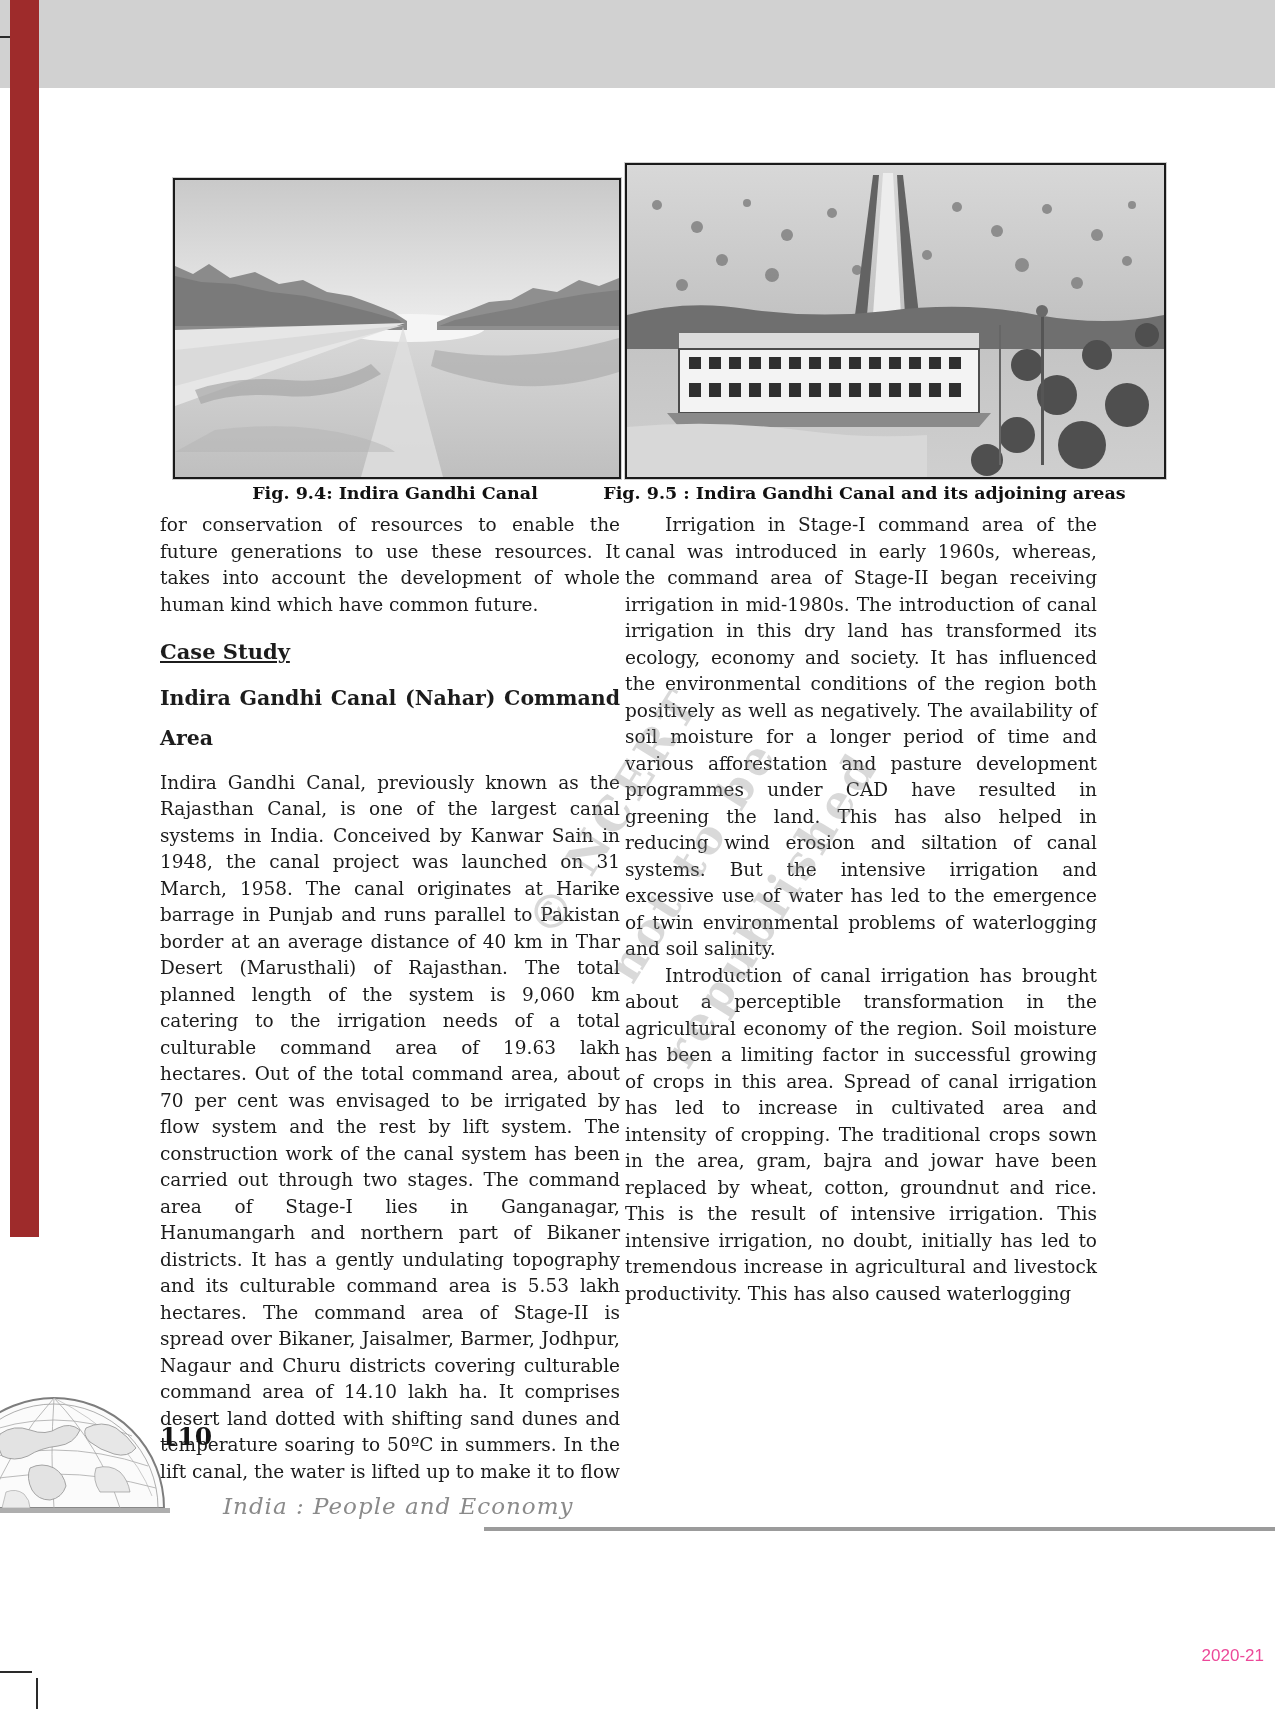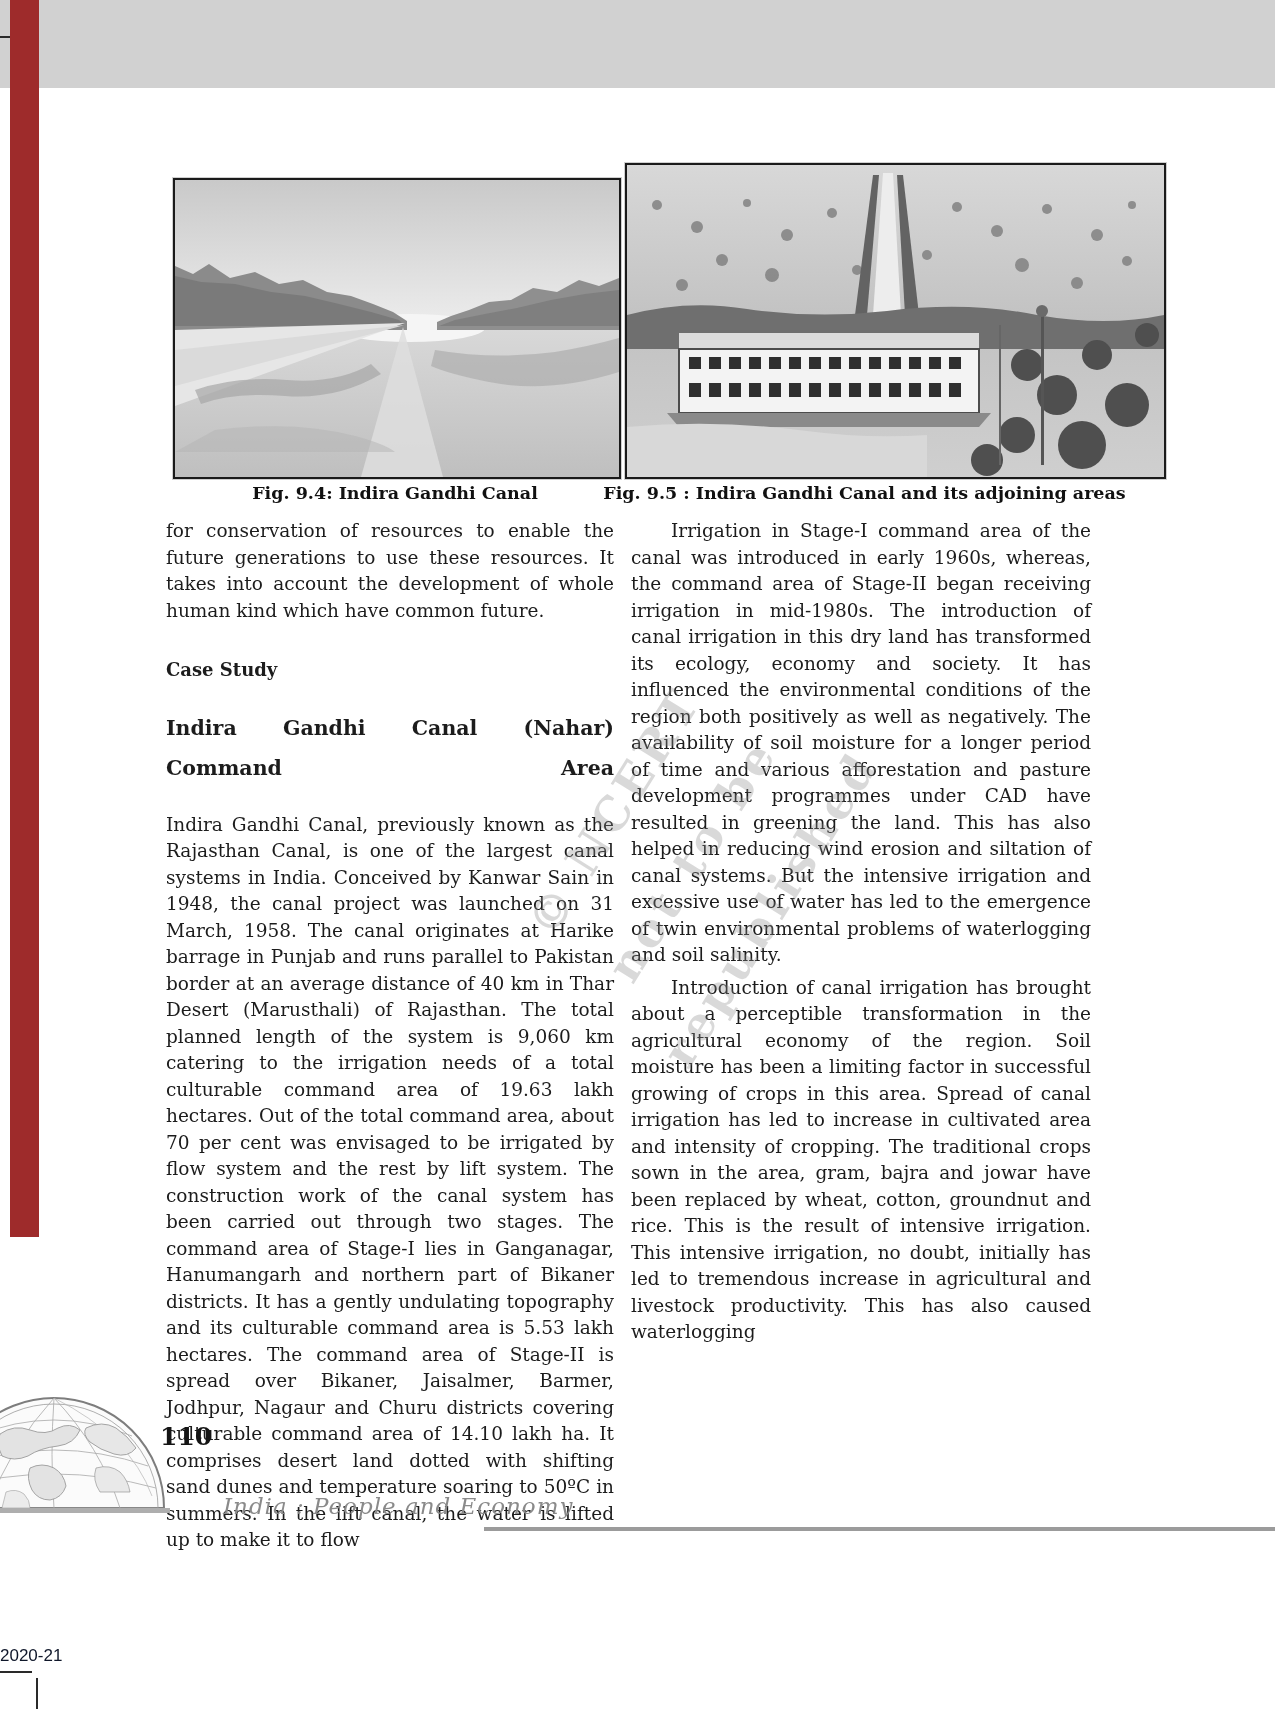--- a/index.html
+++ b/index.html
@@ -20,24 +20,24 @@
   .caption{
     font-weight:bold;font-size:17.5px;color:#111;
     text-align:center;white-space:nowrap;
   }
   .cap-left{left:173px;top:483px;width:444px;}
   .cap-right{left:582px;top:483px;width:565px;}
   
   .col{font-size:18.5px;line-height:26.5px;text-align:justify;}
   .col-left{left:160px;top:512px;width:460px;}
   .col-right{left:625px;top:512px;width:472px;}
-  .col p{margin:6px;}
+  .col p{margin:0;}
   .gap-lg{height:21px;}
   .gap-sm{height:12px;}
-  .case-study{font-weight:bold;font-size:18px;margin:0;}
+  .case-study{font-weight:bold;font-size:21px;margin:0;text-decoration:underline;}
   .cs-heading{
     font-weight:bold;font-size:20.5px;line-height:40px;margin:0;
     text-align:justify;text-align-last:justify;
   }
   .indent{text-indent:40px;}
   
   .watermark{
     left:660px;top:840px;width:620px;height:200px;
     transform:translate(-50%,-50%) rotate(-58deg);
     text-align:center;pointer-events:none;
@@ -49,22 +49,22 @@
   .globe{left:0;top:1376px;width:168px;height:132px;}
   .globe svg{display:block;width:100%;height:100%;}
   .globe-base{left:0;top:1508px;width:170px;height:5px;background:#aeaeae;}
   .page-number{left:160px;top:1422px;font-size:25px;font-weight:bold;color:#141414;}
   .book-title{
     left:223px;top:1493px;font-size:23px;font-style:italic;color:#8a8a8a;
     letter-spacing:1px;
   }
   .footer-rule{left:484px;top:1527px;width:791px;height:4px;background:#9b9b9b;}
   .year-label{
-    left:0;top:1646px;width:1264px;text-align:left;
-    font-family:"Liberation Sans", sans-serif;font-size:17px;color:#0f172a;
+    left:0;top:1646px;width:1264px;text-align:right;
+    font-family:"Liberation Sans", sans-serif;font-size:17px;color:#ec4899;
   }
 </style>
 </head>
 <body>
 
 <div class="abs top-band"></div>
 <div class="abs cropmark" style="left:36px;top:0;width:2px;height:31px;"></div>
 <div class="abs cropmark" style="left:0;top:36px;width:32px;height:2px;"></div>
 <div class="abs cropmark" style="left:0;top:1671px;width:32px;height:2px;"></div>
 <div class="abs cropmark" style="left:36px;top:1678px;width:2px;height:31px;"></div>

